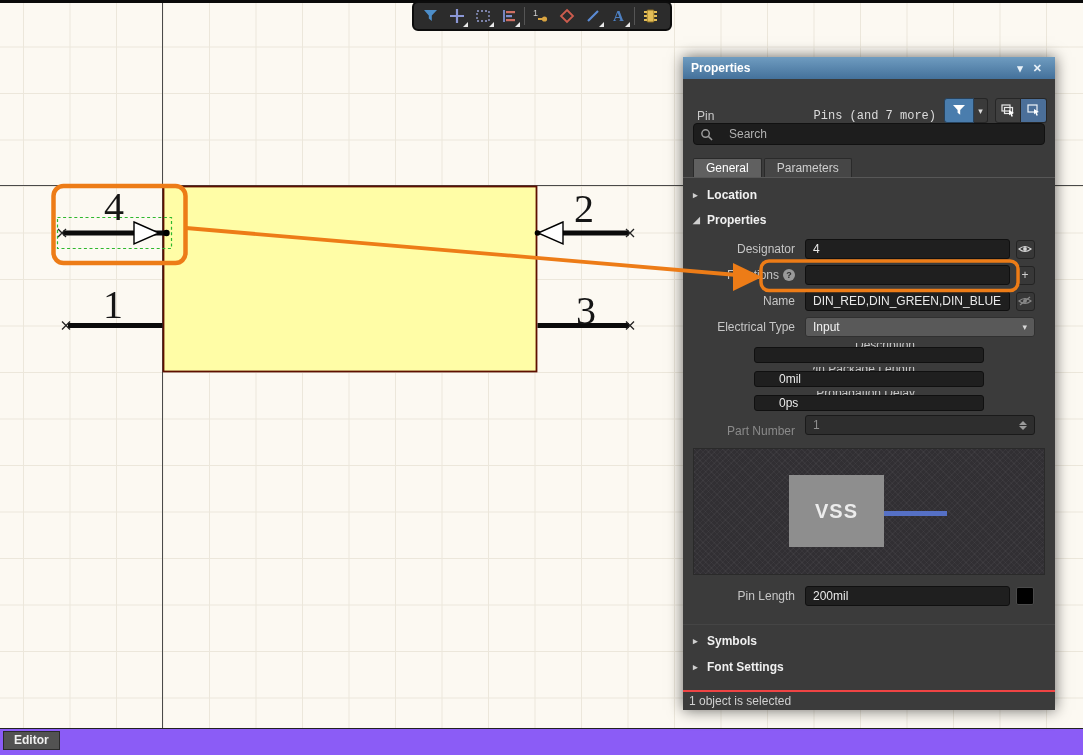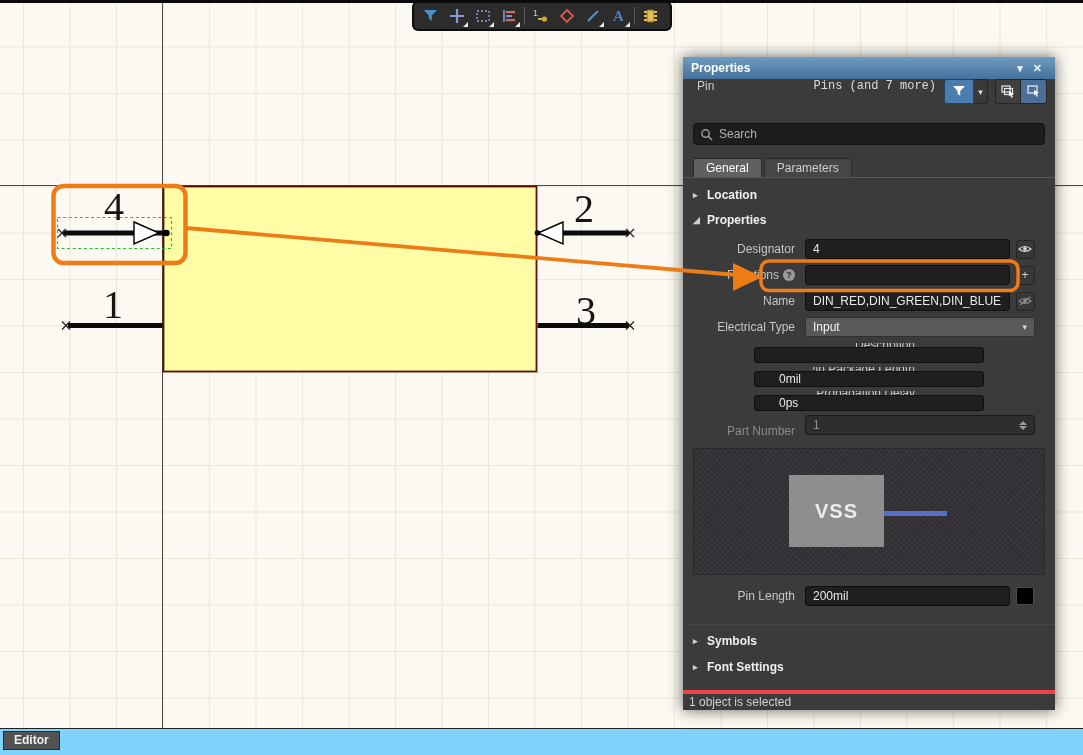--- a/index.html
+++ b/index.html
@@ -29,34 +29,34 @@
   .tsep { width:1px; height:18px; background:#555; margin:0 2px; }
   .tA { font-family:"Liberation Serif", serif; font-weight:bold; font-size:15px; color:#4d7fc0; }
 
   
   .panel { position:absolute; left:683px; top:57px; width:372px; height:653px; z-index:20;
     background:#3b3b3b; box-shadow:0 0 14px rgba(0,0,0,.6); color:#c9c9c9; font-size:12px; }
   .ptitle { height:22px; background:linear-gradient(#6f9cc0,#44719b); display:flex; align-items:center;
     padding:0 8px; color:#fff; font-weight:bold; }
   .ptitle .sp { flex:1; }
   .pt-btn { color:#eaf2f8; font-size:11px; padding:0 5px; font-weight:bold; }
-  .phead { height:44px; display:flex; align-items:flex-start; padding:0 8px 0 14px; }
+  .phead { height:44px; display:flex; align-items:flex-end; padding:0 8px 0 14px; }
   .phead .sp { flex:1; }
   .scope-label { color:#dcdcdc; margin-right:8px;font-family:Liberation Mono, monospace; }
   .filter-btn { width:30px; height:25px; background:#4a7dad; border:1px solid #27425c;
     border-radius:3px 0 0 3px; display:flex; align-items:center; justify-content:center; }
   .filter-dd { width:14px; height:25px; background:#3a3a3a; border:1px solid #262626; border-left:none;
     border-radius:0 3px 3px 0; display:flex; align-items:center; justify-content:center; color:#ddd; font-size:9px; }
   .selgrp { display:flex; margin-left:7px; }
   .sel-btn { width:26px; height:25px; border:1px solid #262626; display:flex; align-items:center; justify-content:center; }
   .sel-btn.a { background:#3f3f3f; border-radius:3px 0 0 3px; }
   .sel-btn.b { background:#4b6f99; border-radius:0 3px 3px 0; border-left:none; }
   .searchrow { padding:0 10px; }
   .searchbox { height:22px; background:#1d1d1d; border:1px solid #111; border-radius:4px;
-    display:flex; align-items:center; padding:0 6px; gap:6px; }
+    display:flex; align-items:center; padding:0 6px; gap:16px; }
   .searchbox input { flex:1; background:transparent; border:none; outline:none; color:#e5e5e5; font-size:12px;
     font-family:"Liberation Sans", sans-serif; }
   .searchbox input::placeholder { color:#b0b0b0; }
   .tabsrow { margin-top:13px; padding-left:10px; border-bottom:1px solid #575757; display:flex; height:20px; }
   .tab { padding:0 12px; display:flex; align-items:center; font-size:12px; margin-right:2px;
     border:1px solid #2a2a2a; border-bottom:none; border-radius:2px 2px 0 0; }
   .tab.active { background:#606060; color:#fff; }
   .tab.inactive { background:#464646; color:#cfcfcf; }
   .sect { display:flex; align-items:center; gap:7px; padding:0 0 0 10px; height:20px;
     font-weight:bold; color:#f0f0f0; }
@@ -92,25 +92,25 @@
   .preview { position:relative; margin:13px 10px 0 10px; height:127px; border:1px solid #2a2a2a;
     background-color:#312f33;
     background-image:
       repeating-linear-gradient(45deg, rgba(255,255,255,.035) 0 1px, transparent 1px 4px),
       repeating-linear-gradient(135deg, rgba(255,255,255,.035) 0 1px, transparent 1px 4px); font-weight: bold; }
   .vss-box { position:absolute; left:95px; top:26px; width:95px; height:72px; background:#8e8e8e;
     display:flex; align-items:center; justify-content:center; color:#ececec; font-size:20px; letter-spacing:1px; }
   .vss-pin { position:absolute; left:190px; top:62px; width:63px; height:5px; background:#5570c5; }
   .prow.pinlen { margin-top:11px; }
   .swatch { width:18px; height:18px; background:#000; border:1px solid #4a4a4a; border-radius:2px; }
-  .pstatus { position:absolute; left:0; right:0; bottom:0; height:20px; border-top:4px solid #ef4444;
+  .pstatus { position:absolute; left:0; right:0; bottom:0; height:20px; border-top:2px solid #ef4444;
     display:flex; align-items:center; padding-left:6px; color:#d0d0d0; }
 
   
-  .bottombar { position:absolute; left:0; top:728px; width:1083px; height:27px; background:#7dd3fc;
+  .bottombar { position:absolute; left:0; top:728px; width:1083px; height:27px; background:#8b5cf6;
     border-top:1px solid #222; z-index:10; display:flex; align-items:flex-start; }
   .editor-tab { margin:2px 0 0 3px; background:#525252; border:1px solid #2a2a2a; color:#f0f0f0;
     font-weight:bold; font-size:12px; padding:1px 10px 2px 10px; }
 
   
   svg.callout { position:absolute; left:0; top:0; z-index:60; pointer-events:none; }
 </style>
 </head>
 <body>
 

